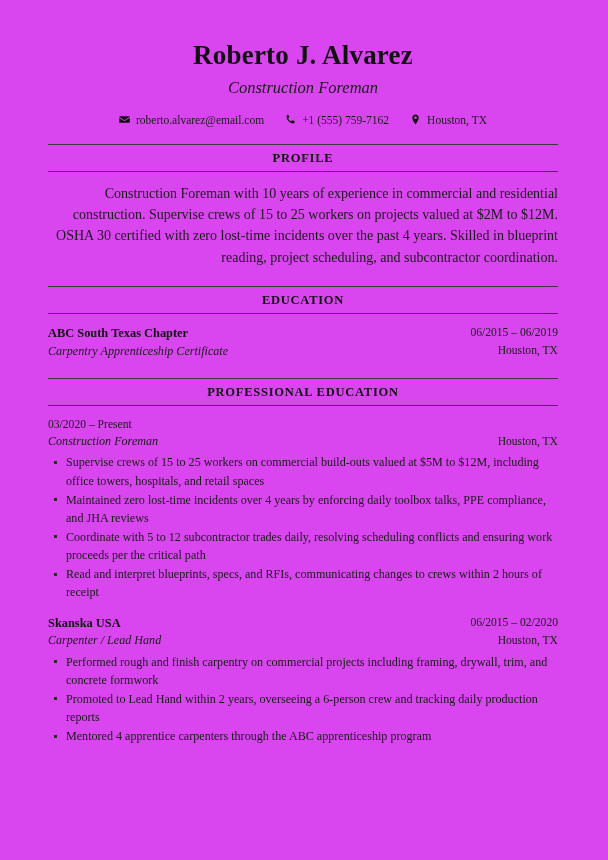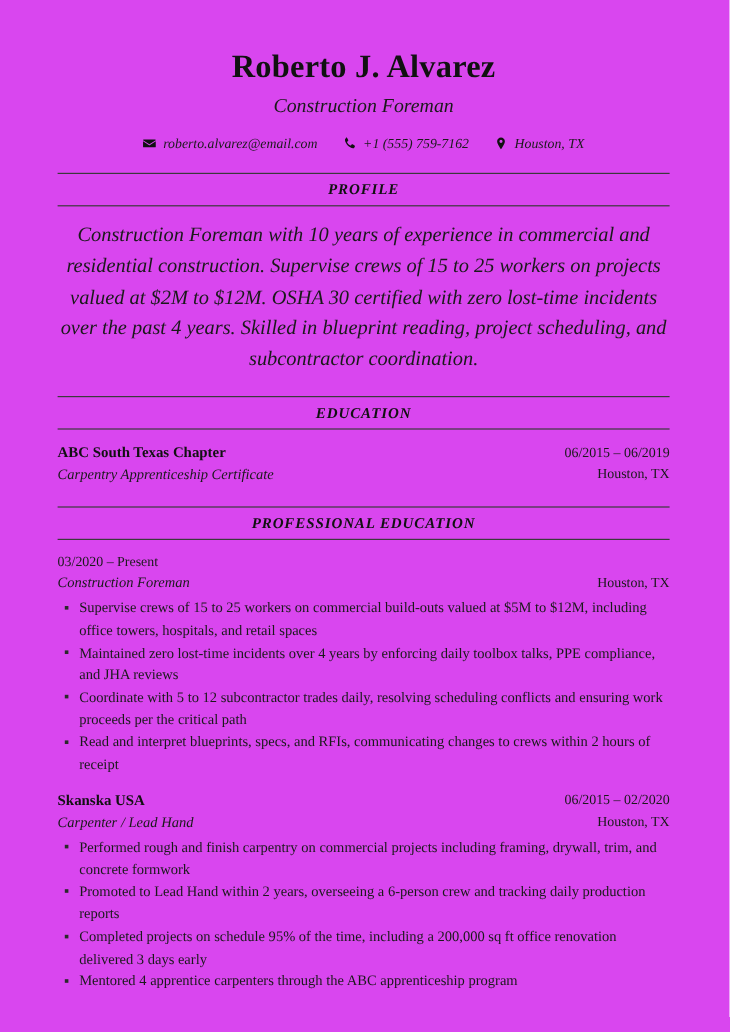--- a/index.html
+++ b/index.html
@@ -50,21 +50,20 @@
     line-height: 1.2;
   }
   .contact {
     margin-top: 16px;
     display: flex;
     justify-content: center;
     align-items: center;
     gap: 21px;
     font-size: 11.5px;
     color: #1a1a1a;
-    font-style: italic;
   }
   .contact-item {
     display: inline-flex;
     align-items: center;
     gap: 6px;
     white-space: nowrap;
   }
   .contact-item .ico {
     display: inline-flex;
     align-items: center;
@@ -84,34 +83,32 @@
     width: 100%;
     height: 0;
   }
   .section-title {
     text-align: center;
     font-size: 12.5px;
     font-weight: bold;
     letter-spacing: 0.75px;
     padding: 6px 0 5px 0;
     color: #111111;
-    font-style: italic;
   }
 
   .section-body {
     padding-top: 11px;
   }
 
   
   .para {
-    font-size: 17px;
+    font-size: 14px;
     line-height: 1.52;
     color: #1a1a1a;
-    text-align: center;
-    font-style: italic;
+    text-align: right;
   }
 
   
   .entry {
     margin-top: 0;
   }
   .entry + .entry {
     margin-top: 13px;
   }
   .entry-row {
@@ -262,21 +259,20 @@
             <div class="entry-org">Skanska USA</div>
             <div class="entry-date">06/2015 – 02/2020</div>
           </div>
           <div class="entry-row">
             <div class="entry-role">Carpenter / Lead Hand</div>
             <div class="entry-loc">Houston, TX</div>
           </div>
           <ul class="bullets">
             <li><span class="marker"></span><span>Performed rough and finish carpentry on commercial projects including framing, drywall, trim, and concrete formwork</span></li>
             <li><span class="marker"></span><span>Promoted to Lead Hand within 2 years, overseeing a 6-person crew and tracking daily production reports</span></li>
-            <li><span class="marker"></span><span>Completed projects on schedule 95% of the time, including a 200,000 sq ft office renovation delivered 3 days early</span></li>
             <li><span class="marker"></span><span>Mentored 4 apprentice carpenters through the ABC apprenticeship program</span></li>
           </ul>
         </div>
 
       </div>
     </div>
 
   </div>
 </div>
 

